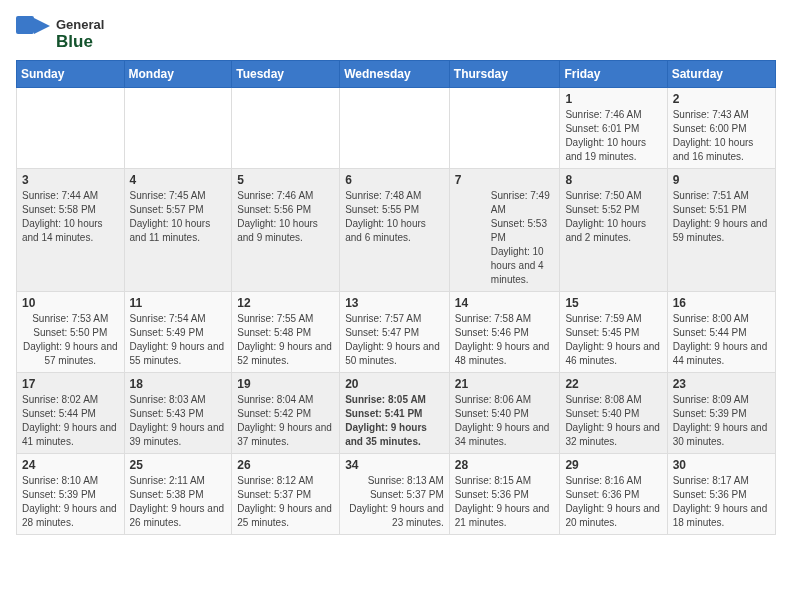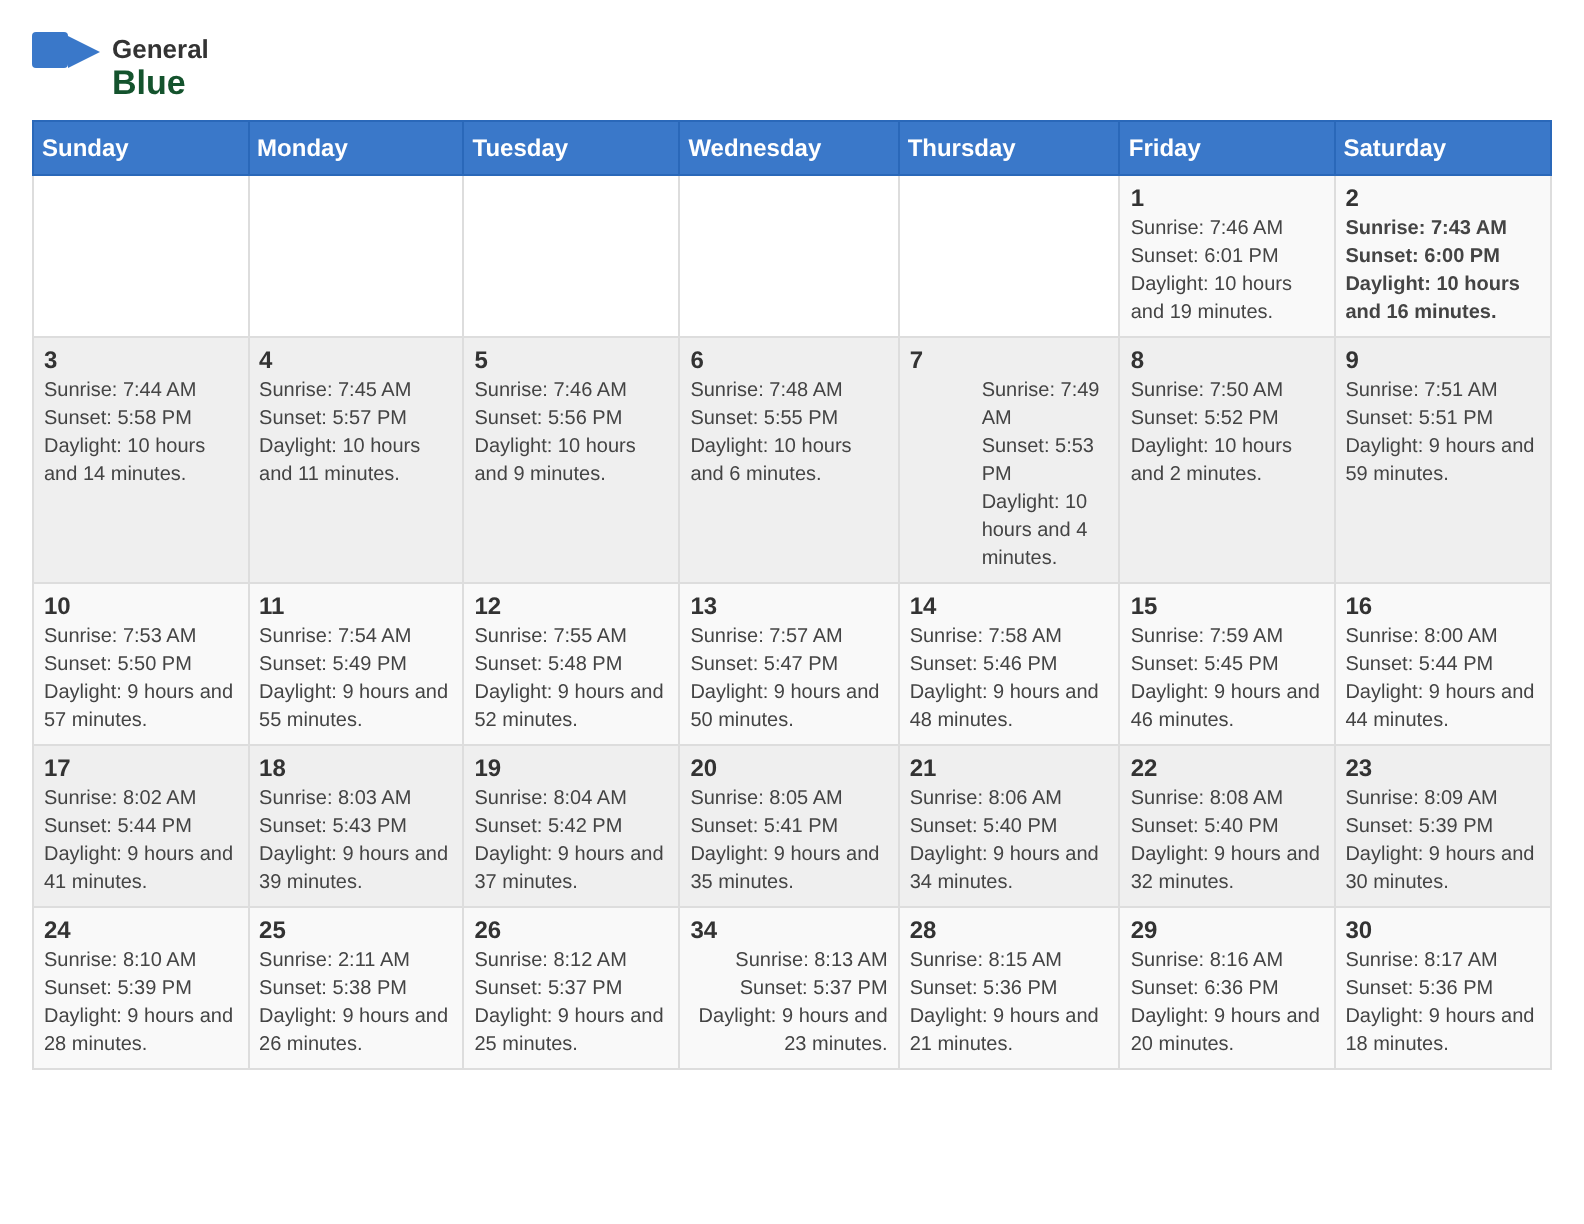--- a/index.html
+++ b/index.html
@@ -118,21 +118,21 @@
         <td class="empty-cell"></td>
         <td class="empty-cell"></td>
         <td>
           <span class="day-number">1</span>
           <div class="day-info" style="white-space: pre-line;">Sunrise: 7:46 AM
 Sunset: 6:01 PM
 Daylight: 10 hours and 19 minutes.</div>
         </td>
         <td>
           <span class="day-number">2</span>
-          <div class="day-info" style="white-space: pre-line; font-weight: bold;">Sunrise: 7:43 AM
+          <div class="day-info" style="white-space: pre-line;">Sunrise: 7:43 AM
 Sunset: 6:00 PM
 Daylight: 10 hours and 16 minutes.</div>
         </td>
       </tr>
       <tr>
         <td>
           <span class="day-number">3</span>
           <div class="day-info" style="white-space: pre-line;">Sunrise: 7:44 AM
 Sunset: 5:58 PM
 Daylight: 10 hours and 14 minutes.</div>
@@ -170,21 +170,21 @@
         <td>
           <span class="day-number">9</span>
           <div class="day-info" style="white-space: pre-line;">Sunrise: 7:51 AM
 Sunset: 5:51 PM
 Daylight: 9 hours and 59 minutes.</div>
         </td>
       </tr>
       <tr>
         <td>
           <span class="day-number">10</span>
-          <div class="day-info" style="white-space: pre-line;">Sunrise: 7:53 AM
+          <div class="day-info" style="white-space: pre-line; text-align: center;">Sunrise: 7:53 AM
 Sunset: 5:50 PM
 Daylight: 9 hours and 57 minutes.</div>
         </td>
         <td>
           <span class="day-number">11</span>
           <div class="day-info" style="white-space: pre-line;">Sunrise: 7:54 AM
 Sunset: 5:49 PM
 Daylight: 9 hours and 55 minutes.</div>
         </td>
         <td>
@@ -232,21 +232,21 @@
 Daylight: 9 hours and 39 minutes.</div>
         </td>
         <td>
           <span class="day-number">19</span>
           <div class="day-info" style="white-space: pre-line;">Sunrise: 8:04 AM
 Sunset: 5:42 PM
 Daylight: 9 hours and 37 minutes.</div>
         </td>
         <td>
           <span class="day-number">20</span>
-          <div class="day-info" style="white-space: pre-line;">Sunrise: 8:05 AM
+          <div class="day-info" style="white-space: pre-line; font-weight: bold;">Sunrise: 8:05 AM
 Sunset: 5:41 PM
 Daylight: 9 hours and 35 minutes.</div>
         </td>
         <td>
           <span class="day-number">21</span>
           <div class="day-info" style="white-space: pre-line;">Sunrise: 8:06 AM
 Sunset: 5:40 PM
 Daylight: 9 hours and 34 minutes.</div>
         </td>
         <td>

